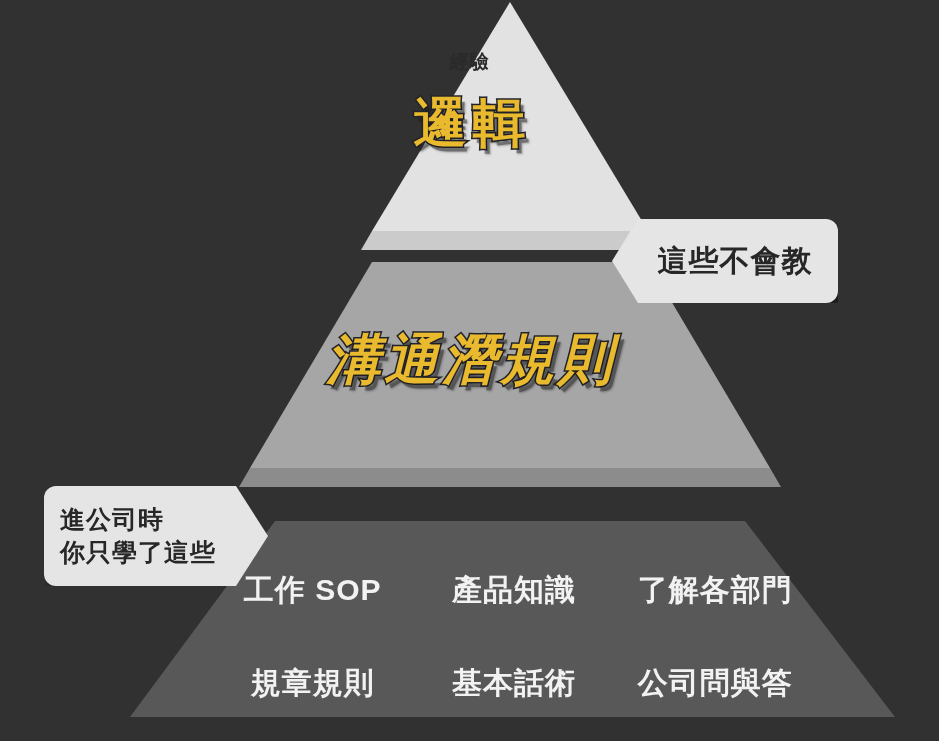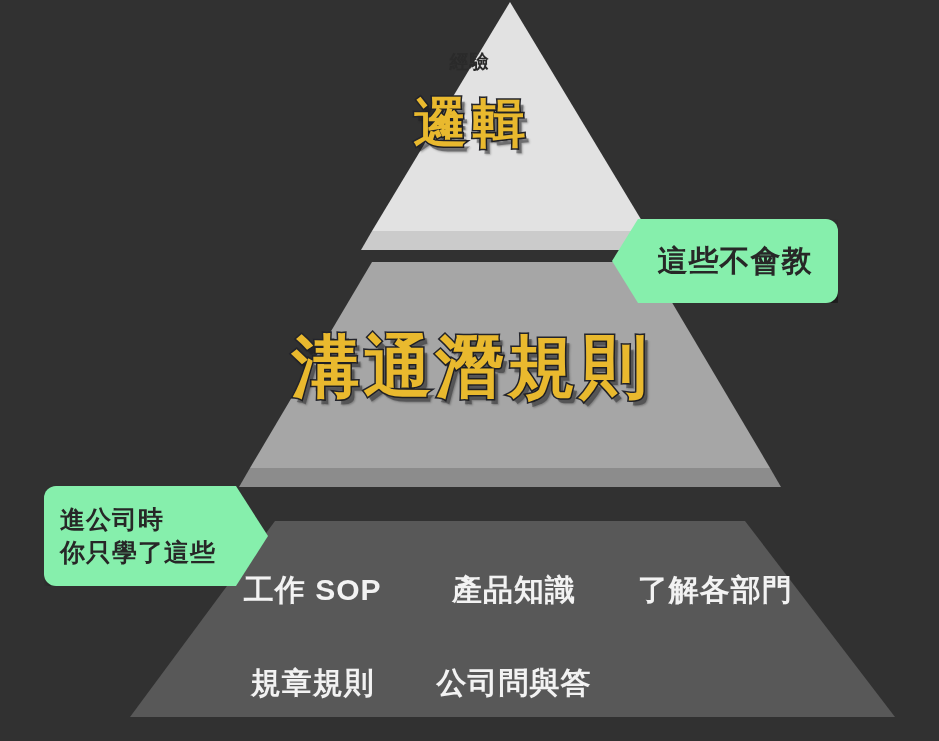--- a/index.html
+++ b/index.html
@@ -37,24 +37,25 @@
     letter-spacing:6px;
     text-indent:6px;
   }
   .tier-mid-main{
     left:0;right:0;top:332px;
     text-align:center;
     line-height:1;
   }
   .tier-mid-main .gold-line{
     display:block;
-    font-size:68px;
+    font-size:54px;
     font-weight:700;
     letter-spacing:4px;
     text-indent:4px;
+    font-style:italic;
   }
 
   .gold-line{
     color:#e9b92e;
     -webkit-text-stroke:3px #23242b;
     paint-order:stroke fill;
     text-shadow:
        4px 5px 0 rgba(30,30,34,.42),
        5px 6px 2px rgba(25,25,28,.30);
   }
@@ -73,21 +74,21 @@
     color:#f2f2f2;
     font-size:30px;
     font-weight:700;
     letter-spacing:1px;
     white-space:nowrap;
   }
 
   
   .callout{
     position:absolute;
-    background:#86efac;
+    background:#e5e5e5;
     color:#272727;
     font-weight:700;
     box-sizing:border-box;
     filter:drop-shadow(5px 6px 4px rgba(0,0,0,.45));
   }
   .callout-right{
     left:612px;top:219px;width:226px;height:84px;
     padding:0 14px 0 34px;
     display:flex;align-items:center;justify-content:center;
     font-size:30px;letter-spacing:1px;
@@ -138,20 +139,21 @@
 
   <div class="layer tier-mid-main">
     <span class="gold-line">溝通潛規則</span>
   </div>
 
   <div class="layer base-grid">
     <span>工作 SOP</span>
     <span>產品知識</span>
     <span>了解各部門</span>
     <span>規章規則</span>
+    <span>基本話術</span>
     <span>公司問與答</span>
   </div>
 
   <div class="callout callout-right">
     <span>這些不會教</span>
   </div>
 
   <div class="callout callout-left">
     <span>進公司時</span>
     <span>你只學了這些</span>

